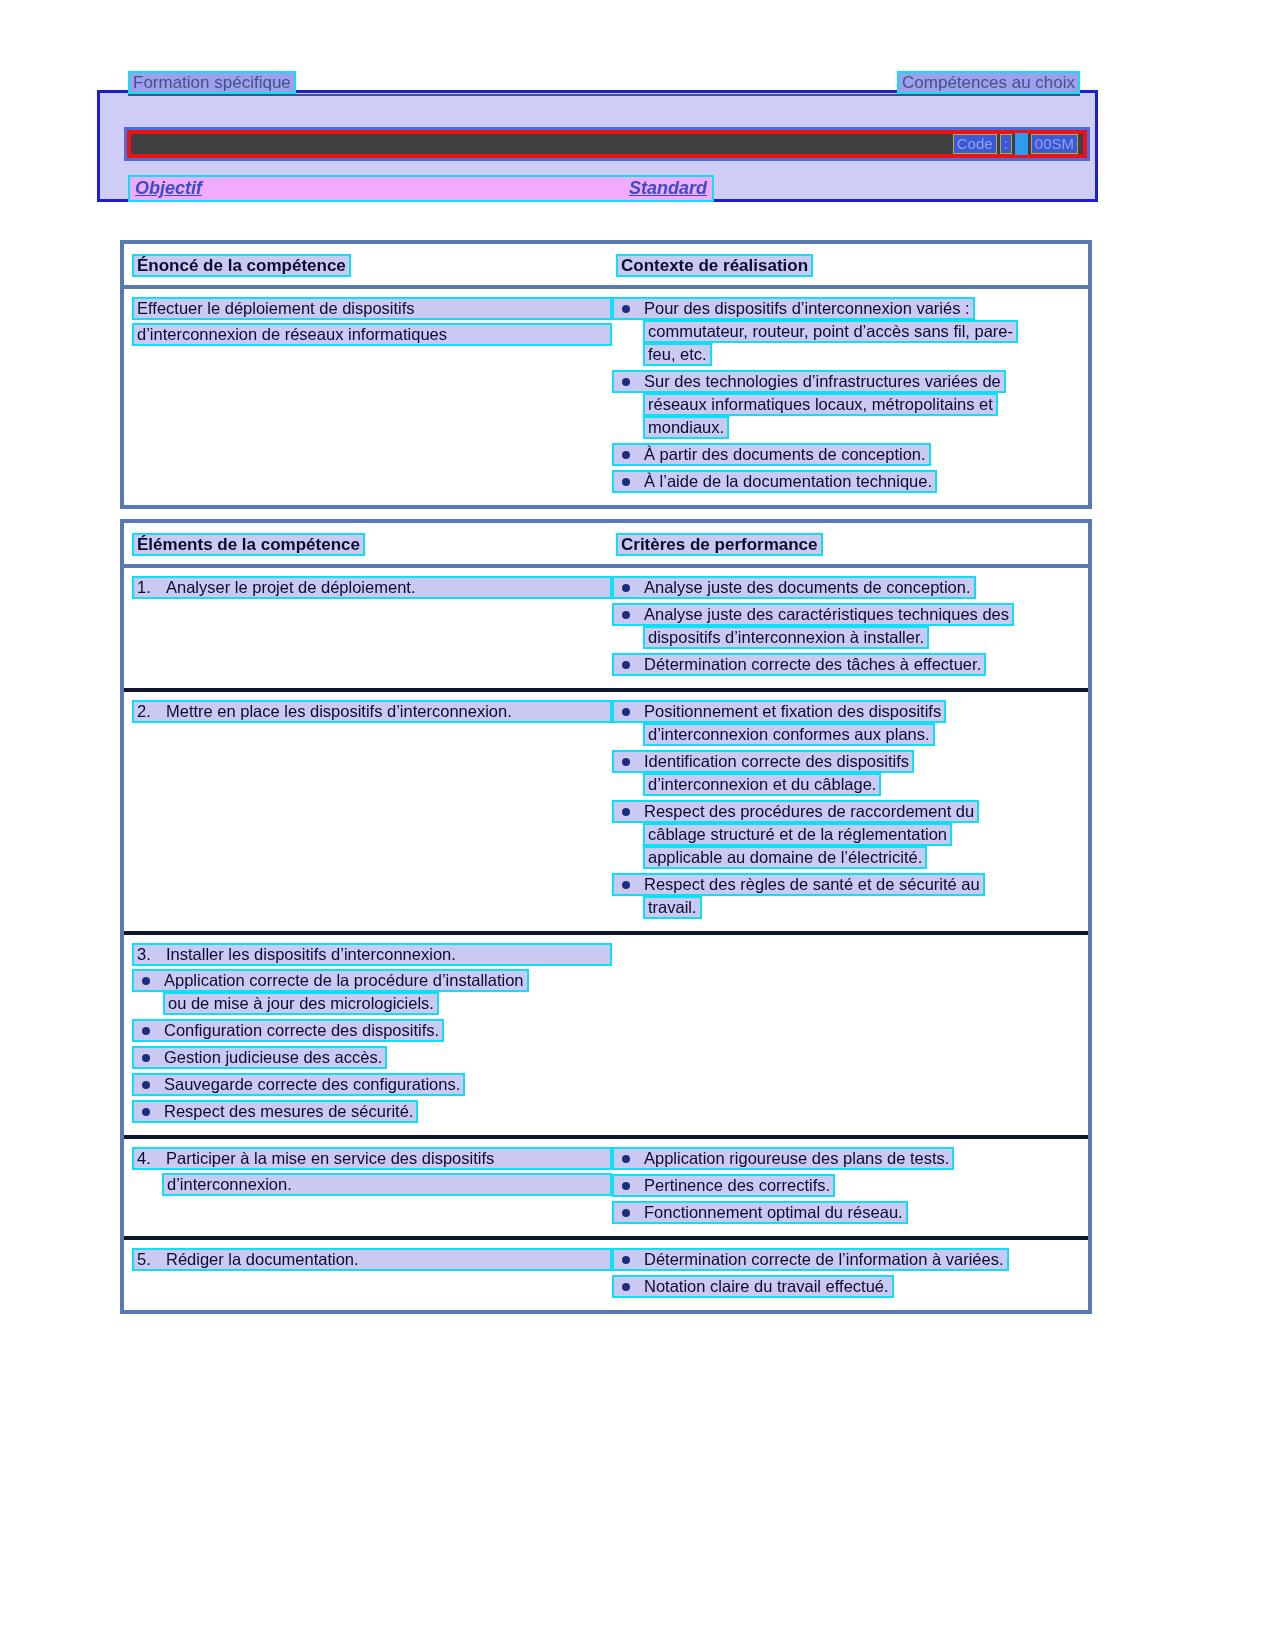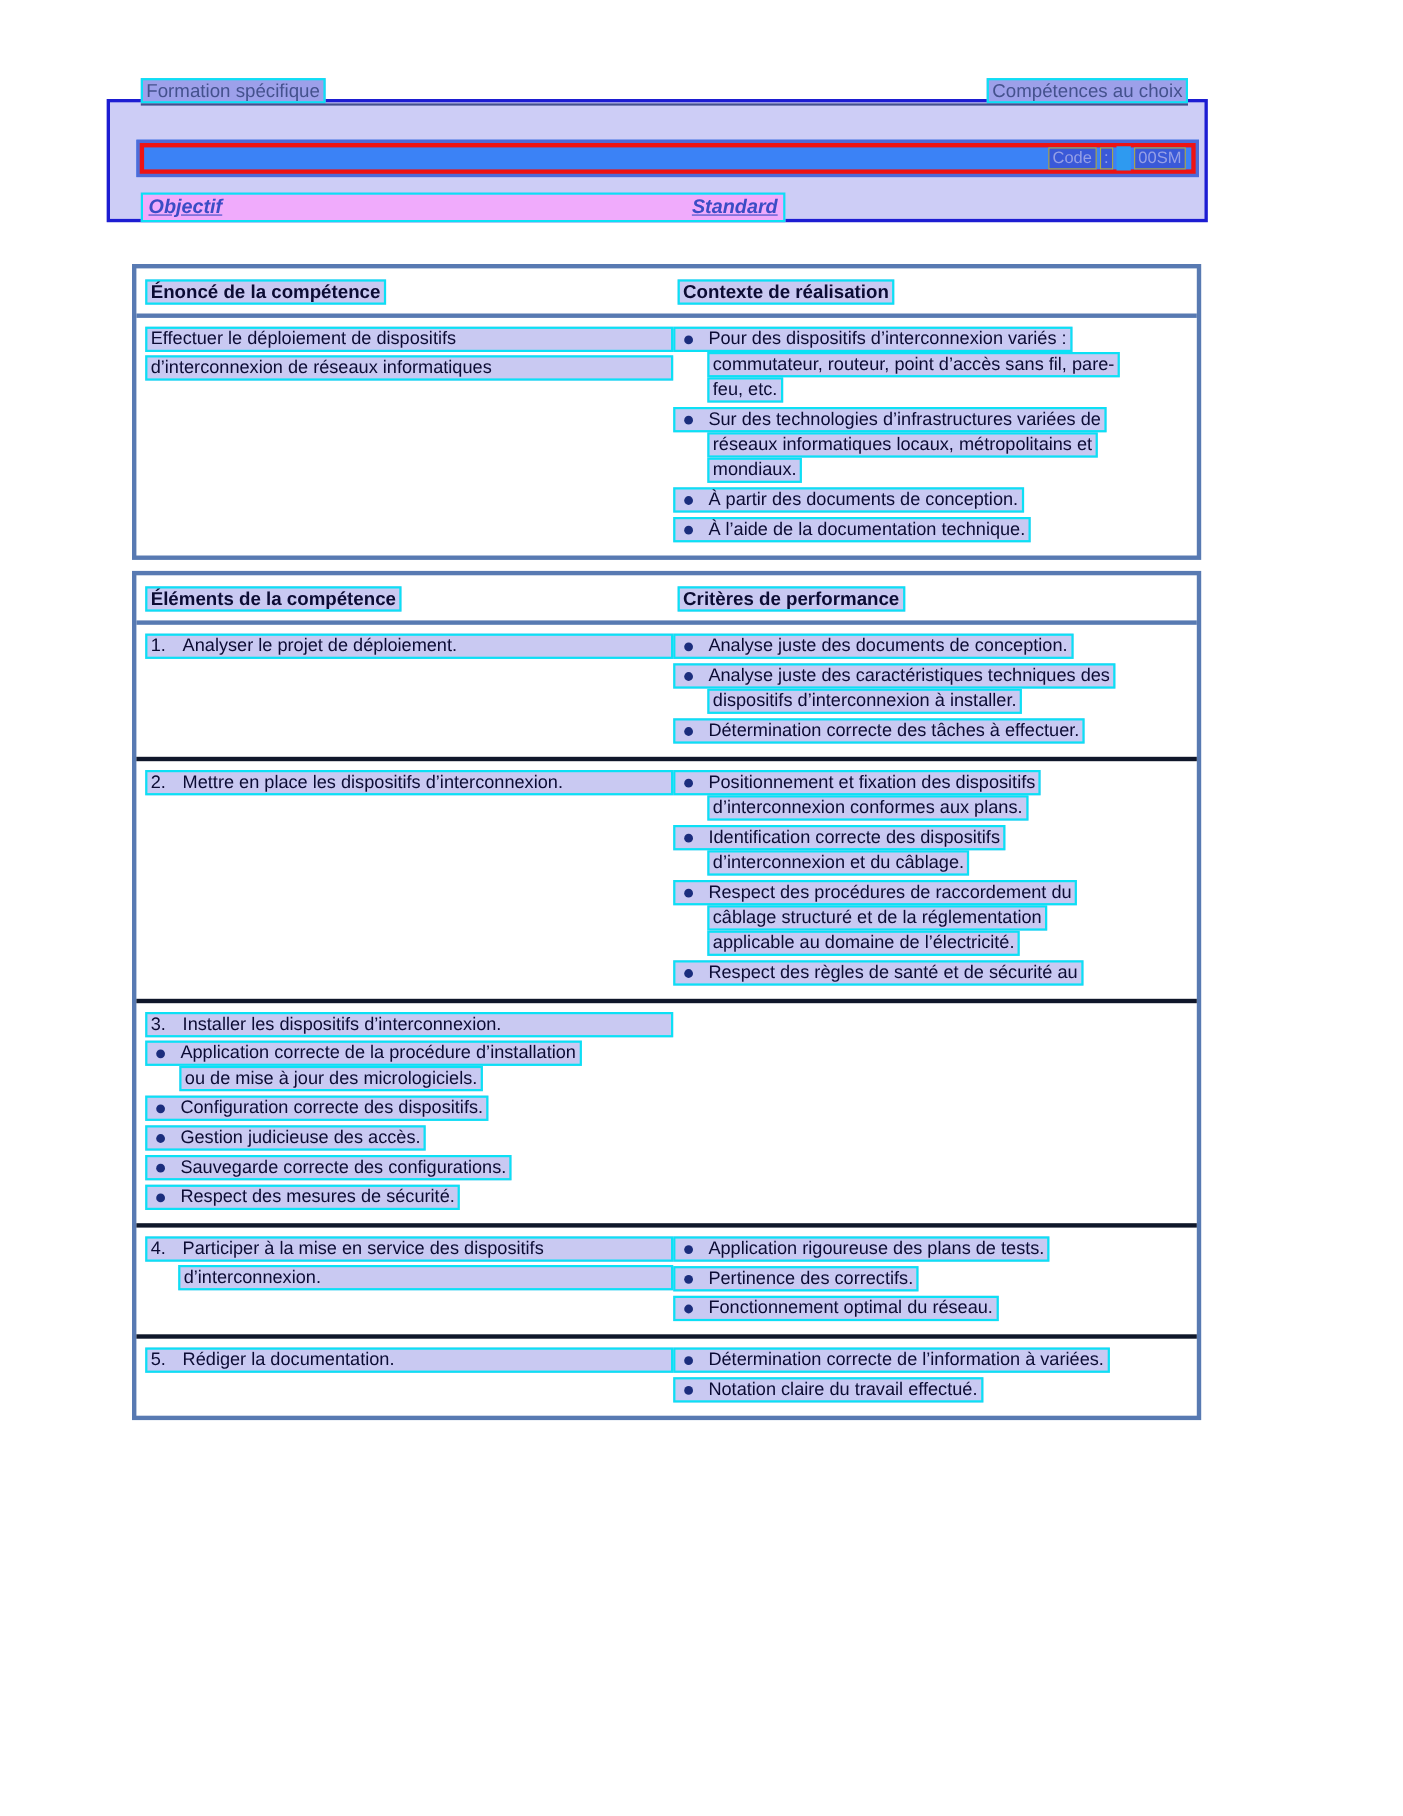--- a/index.html
+++ b/index.html
@@ -16,21 +16,21 @@
   .top-header .hl{background:#9da0ea;color:#44518d;font-size:17px;}
   .top-rule{position:absolute;left:128px;top:94px;width:952px;height:2px;
             background:#44518d;z-index:4;}
 
   
   .anno{position:absolute;left:97px;top:90px;width:1001px;height:112px;
         border:3px solid #1d1dd2;background:#cdcdf6;box-sizing:border-box;z-index:1;}
 
   
   .code-bar{position:absolute;left:124px;top:127px;width:966px;height:34px;
-            border:3px solid #4d6bd8;box-sizing:border-box;background:#3b82f6;z-index:2;}
+            border:3px solid #4d6bd8;box-sizing:border-box;background:#404040;z-index:2;}
   .code-frame{border:4px solid #ee1313;width:100%;height:100%;box-sizing:border-box;
               display:flex;align-items:center;justify-content:flex-end;
               padding-right:5px;gap:3px;}
   .bar-box{border:1px solid #b0ad44;color:#96a0e6;font-size:15px;padding:0 3px;
            line-height:18px;background:#3a59d8;}
   .bar-gap{width:13px;height:22px;background:#2e9af0;}
 
   
   .sub-band{position:absolute;left:128px;top:175px;width:586px;height:27px;
             background:#f0abfc;border:2px solid #0ce0f5;box-sizing:border-box;z-index:2;
@@ -201,20 +201,21 @@
                   <span>Respect des procédures de raccordement du</span>
                 </span></div>
               <div class="b-line cont"><span class="hl"><span>câblage structuré et de la réglementation</span></span></div>
               <div class="b-line cont"><span class="hl"><span>applicable au domaine de l’électricité.</span></span></div>
             </div>
             <div class="bullet">
               <div class="b-line"><span class="hl first">
                   <span class="dot"></span>
                   <span>Respect des règles de santé et de sécurité au</span>
                 </span></div>
+              <div class="b-line cont"><span class="hl"><span>travail.</span></span></div>
             </div>
           </div>
         </div>
         <div class="trow" style="min-height: 140px; flex-direction: column;">
           <div class="cell-left">
             <span class="hl band"><span class="num">3.</span><span>Installer les dispositifs d’interconnexion.</span></span>
           </div>
           <div class="cell-right">
             <div class="bullet">
               <div class="b-line"><span class="hl first">

